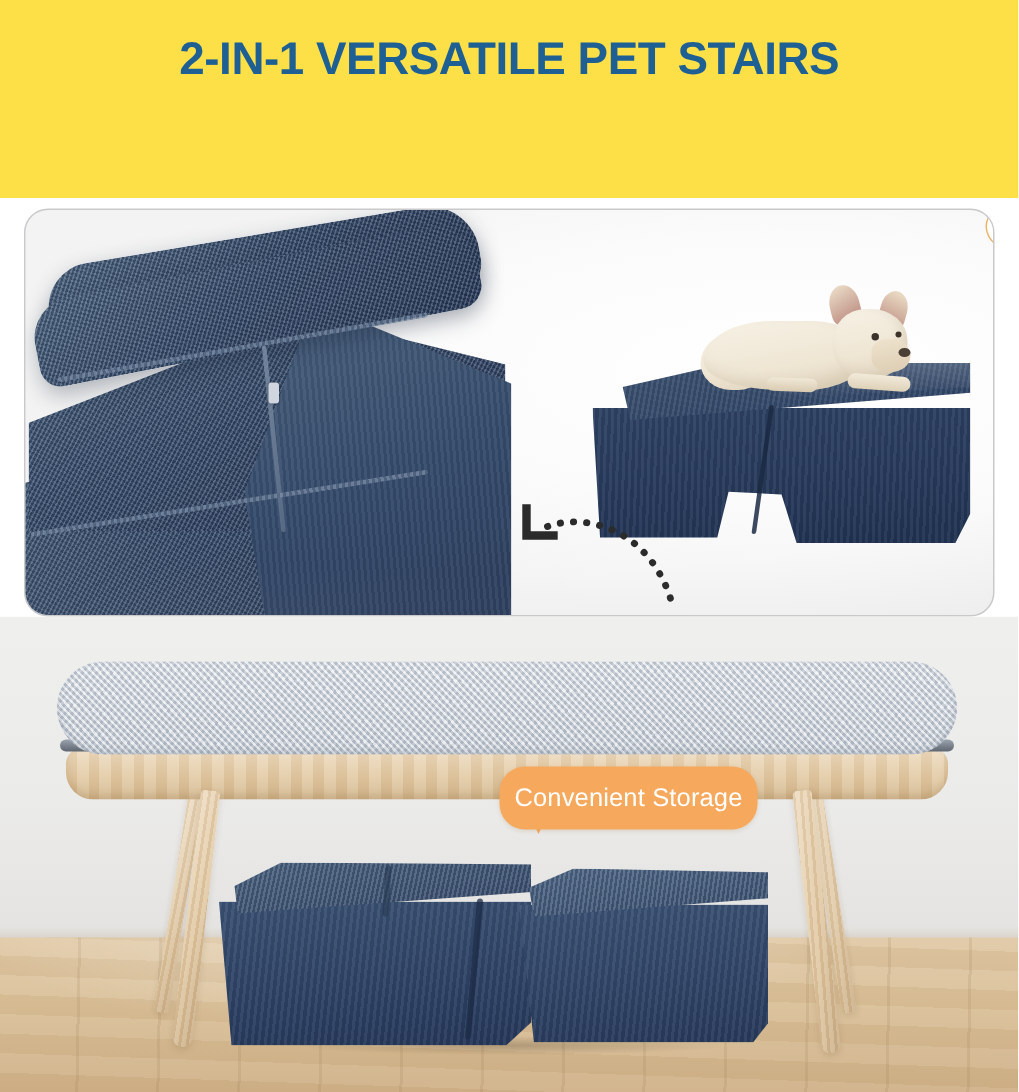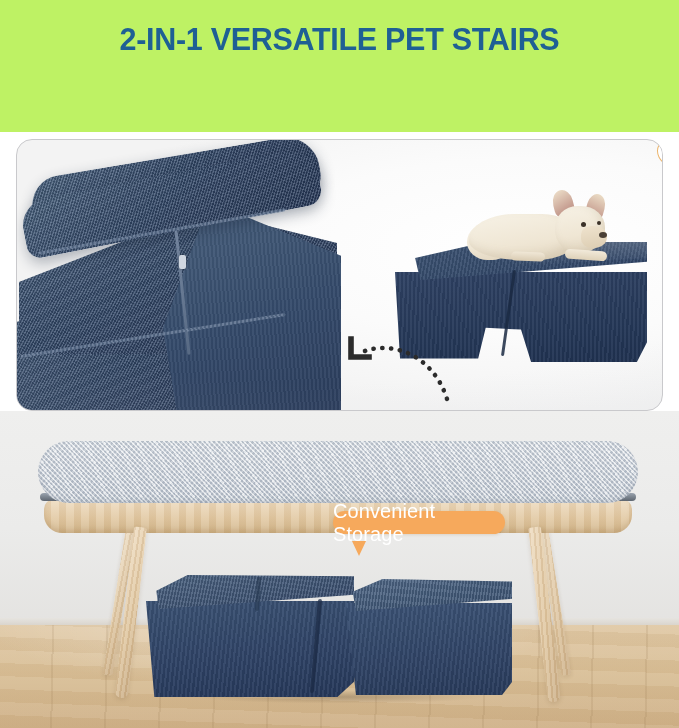--- a/index.html
+++ b/index.html
@@ -5,21 +5,21 @@
   * { margin:0; padding:0; box-sizing:border-box; }
   html,body { width:679px; height:728px; }
   body {
     font-family:"Liberation Sans", sans-serif;
     background:#ffffff;
     position:relative;
     overflow:hidden;
   }
 
   
-  #header { position:absolute; left:0; top:0; width:679px; height:132px; background:#bef264; }
+  #header { position:absolute; left:0; top:0; width:679px; height:132px; background:#fde047; }
   #main-title {
     position:absolute; left:0; top:22px; width:679px;
     text-align:center;
     font-size:30.5px; font-weight:bold; letter-spacing:-0.3px;
     color:#1F6094;
     white-space:nowrap;
   }
   #subtitle {
     position:absolute; left:28px; top:68px; width:623px;
     text-align:center;
@@ -308,25 +308,25 @@
     position:absolute; left:110px; top:2px; width:4px; height:34px;
     background:#24364F; opacity:.55; transform:rotate(4deg); border-radius:2px;
   }
   #stored-shadow {
     position:absolute; left:140px; top:688px; width:400px; height:18px;
     background:radial-gradient(ellipse 50% 50% at 50% 50%, rgba(90,72,48,0.30), rgba(90,72,48,0) 72%);
   }
 
   
   #storage-badge {
-    position:absolute; left:333px; top:511px; width:172px; height:23px;
+    position:absolute; left:333px; top:511px; width:172px; height:42px;
     background:#F6A95C;
     border-radius:17px;
     color:#ffffff;
-    font-size:20px; font-weight:400;
+    font-size:17px; font-weight:400;
     display:flex; align-items:center; justify-content:center;
     letter-spacing:.1px;
     box-shadow:0 1px 3px rgba(150,100,40,.18);
   }
   #storage-badge-tail {
     position:absolute; left:352px; top:541px; width:0; height:0;
     border-left:7px solid transparent;
     border-right:7px solid transparent;
     border-top:15px solid #F6A95C;
   }

